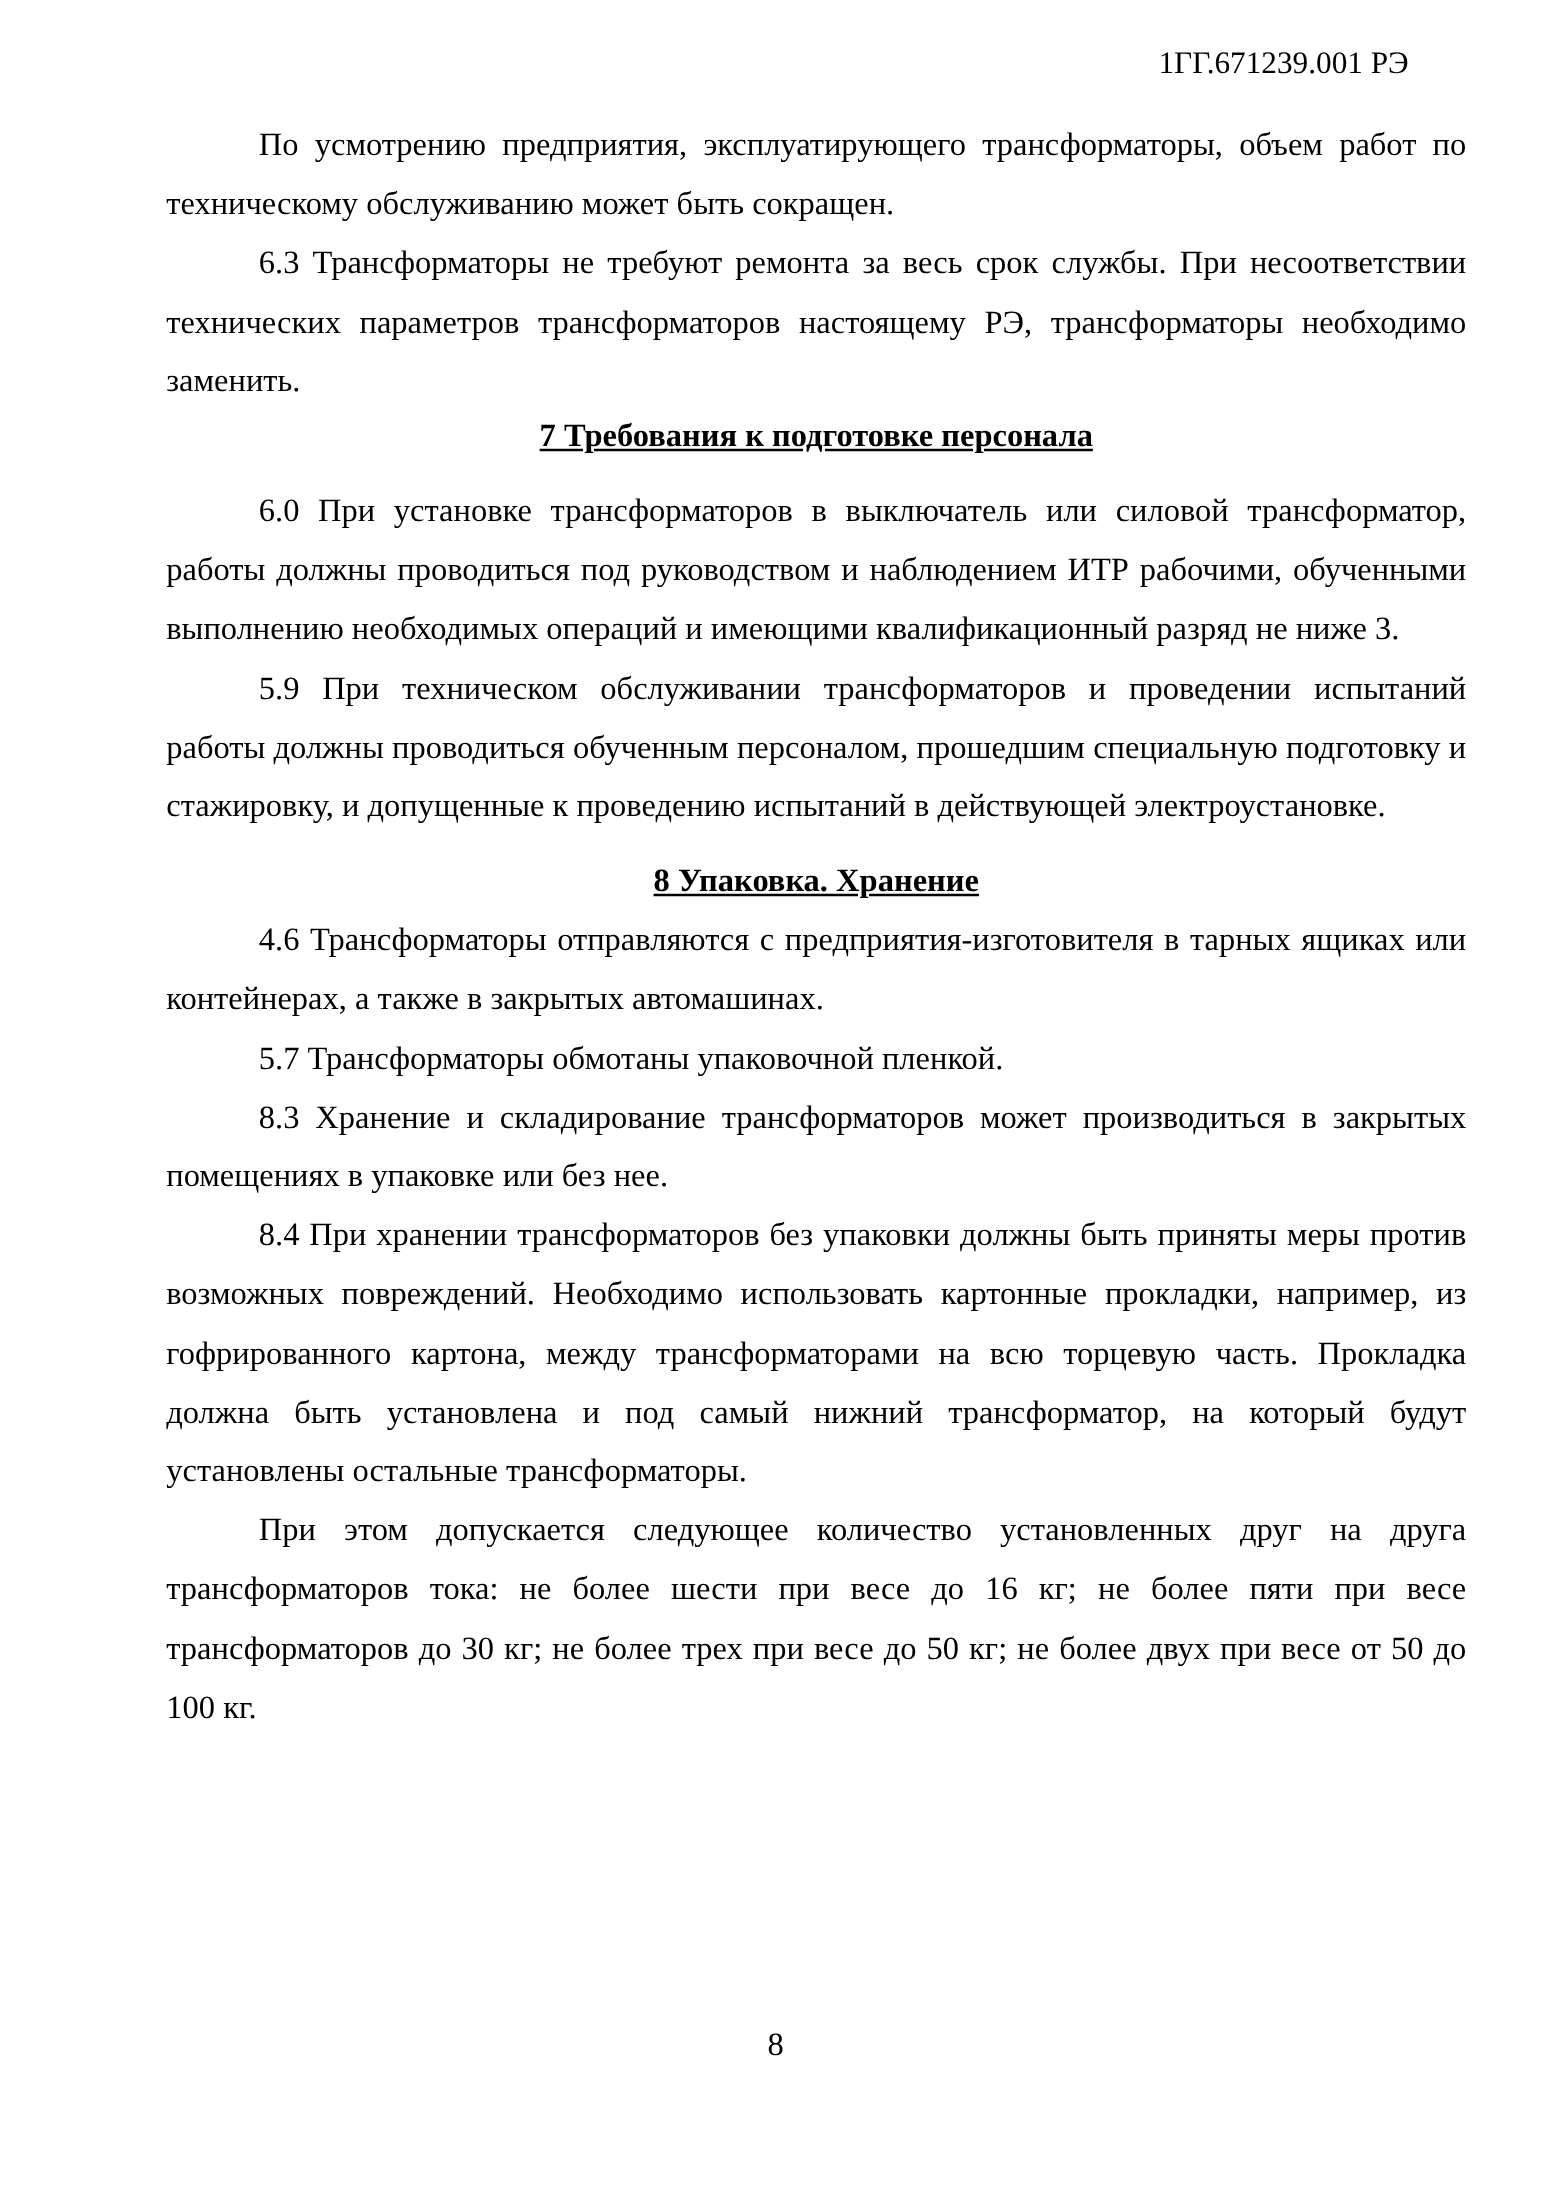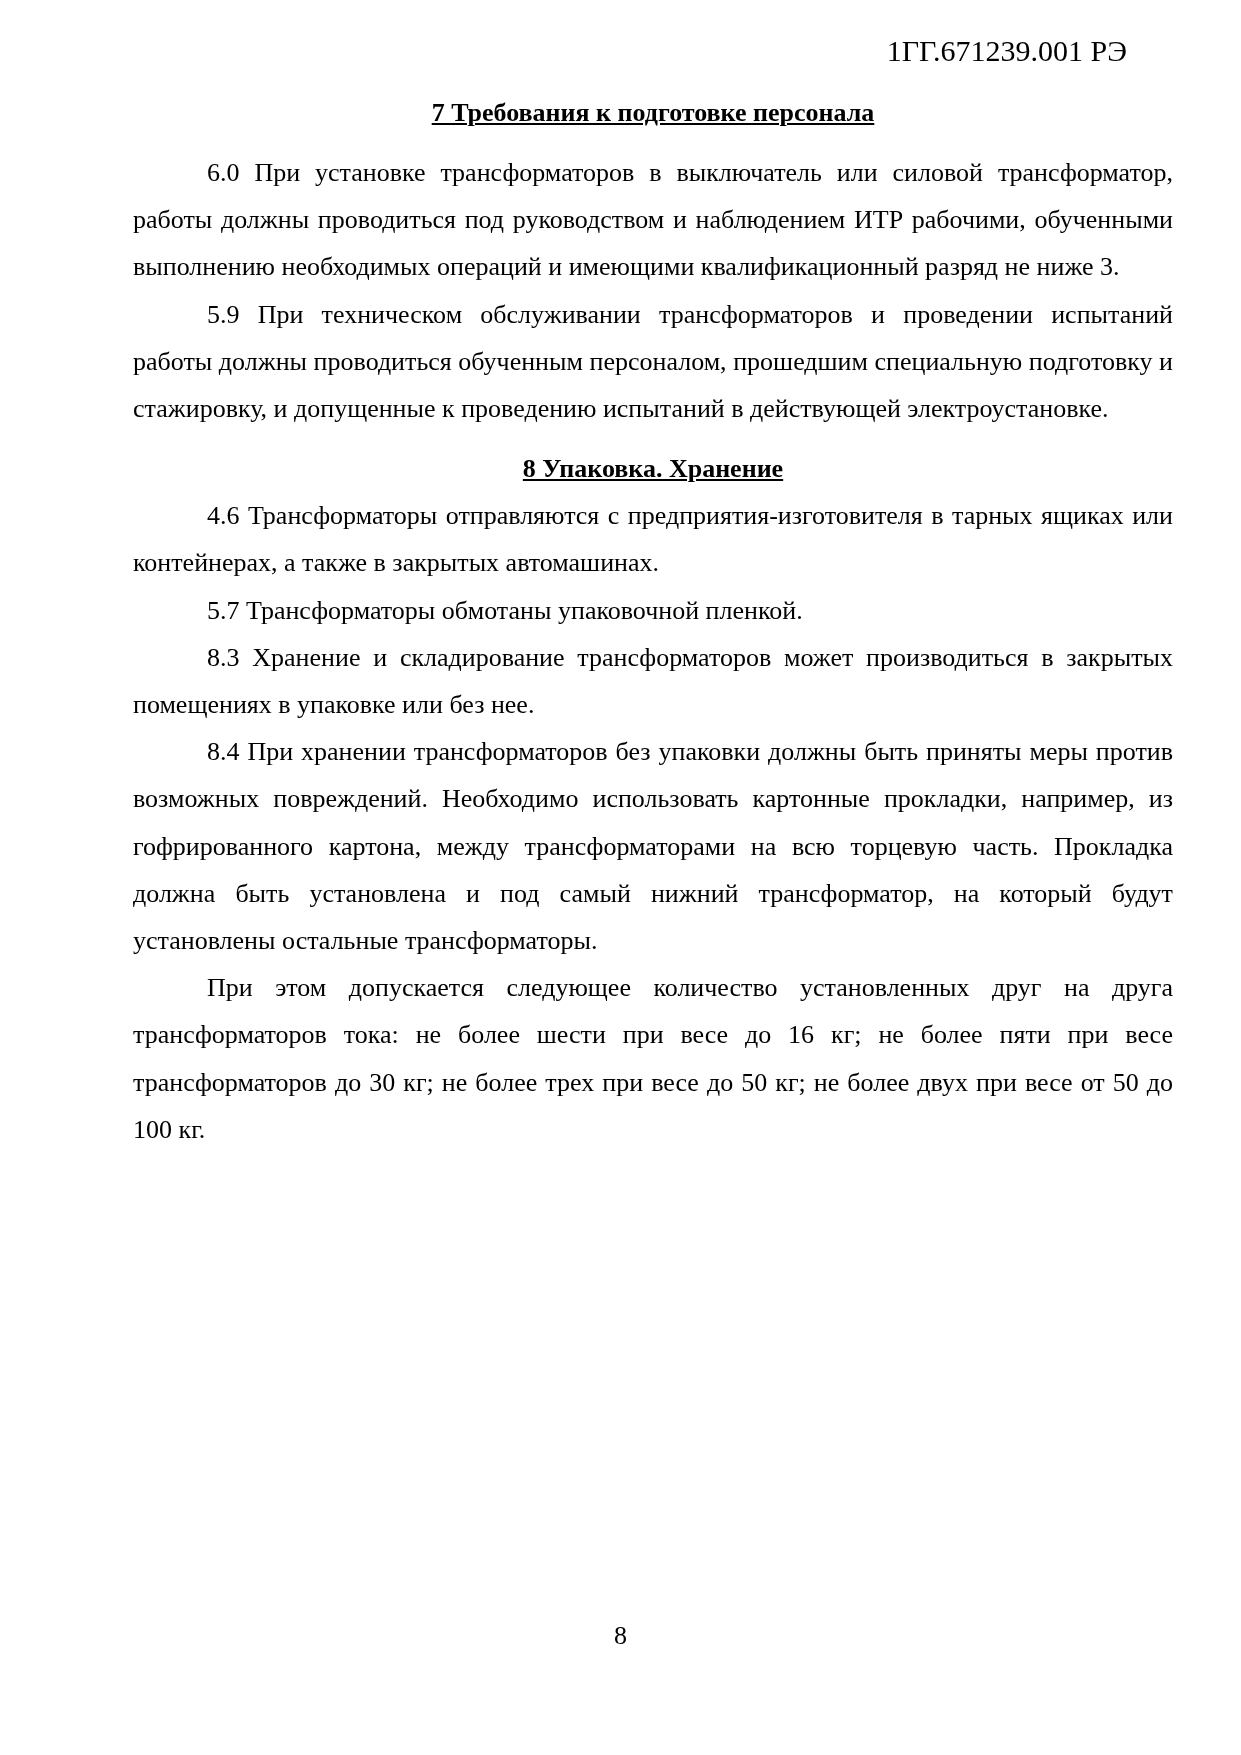--- a/index.html
+++ b/index.html
@@ -19,21 +19,21 @@
       position: absolute;
       left: 0;
       top: 0;
       width: 1241px;
       height: 1755px;
     }
     .doc-code {
       position: absolute;
       top: 36px;
       right: 114px;
-      font-size: 30px;
+      font-size: 25px;
       line-height: 30px;
       white-space: nowrap;
     }
     .body-text {
       position: absolute;
       left: 133px;
       width: 1040px;
       top: 92px;
     }
     .para {
@@ -65,20 +65,22 @@
     }
   </style>
 </head>
 <body>
 
 <div class="page">
 
   <div class="doc-code">1ГГ.671239.001 РЭ</div>
 
   <div class="body-text">
+    <p class="para">По усмотрению предприятия, эксплуатирующего трансформаторы, объем работ по техническому обслуживанию может быть сокращен.</p>
+    <p class="para">6.3 Трансформаторы не требуют ремонта за весь срок службы. При несоот­ветствии технических параметров трансформаторов настоящему РЭ, трансформа­торы необходимо заменить.</p>
 
     <h2 class="heading h7">7 Требования к подготовке персонала</h2>
     <p class="para">6.0 При установке трансформаторов в выключатель или силовой трансфор­матор, работы должны проводиться под руководством и наблюдением ИТР рабо­чими, обученными выполнению необходимых операций и имеющими квалифика­ционный разряд не ниже 3.</p>
     <p class="para">5.9 При техническом обслуживании трансформаторов и проведении испыта­ний работы должны проводиться обученным персоналом, прошедшим специаль­ную подготовку и стажировку, и допущенные к проведению испытаний в дей­ствующей электроустановке.</p>
 
     <h2 class="heading h8">8 Упаковка. Хранение</h2>
     <p class="para">4.6 Трансформаторы отправляются с предприятия-изготовителя в тарных ящиках или контейнерах, а также в закрытых автомашинах.</p>
     <p class="para">5.7 Трансформаторы обмотаны упаковочной пленкой.</p>
     <p class="para">8.3 Хранение и складирование трансформаторов может производиться в за­крытых помещениях в упаковке или без нее.</p>
     <p class="para">8.4 При хранении трансформаторов без упаковки должны быть приняты ме­ры против возможных повреждений. Необходимо использовать картонные про­кладки, например, из гофрированного картона,  между трансформаторами на всю торцевую часть. Прокладка должна быть установлена и под самый нижний транс­форматор, на который будут установлены остальные трансформаторы.</p>

